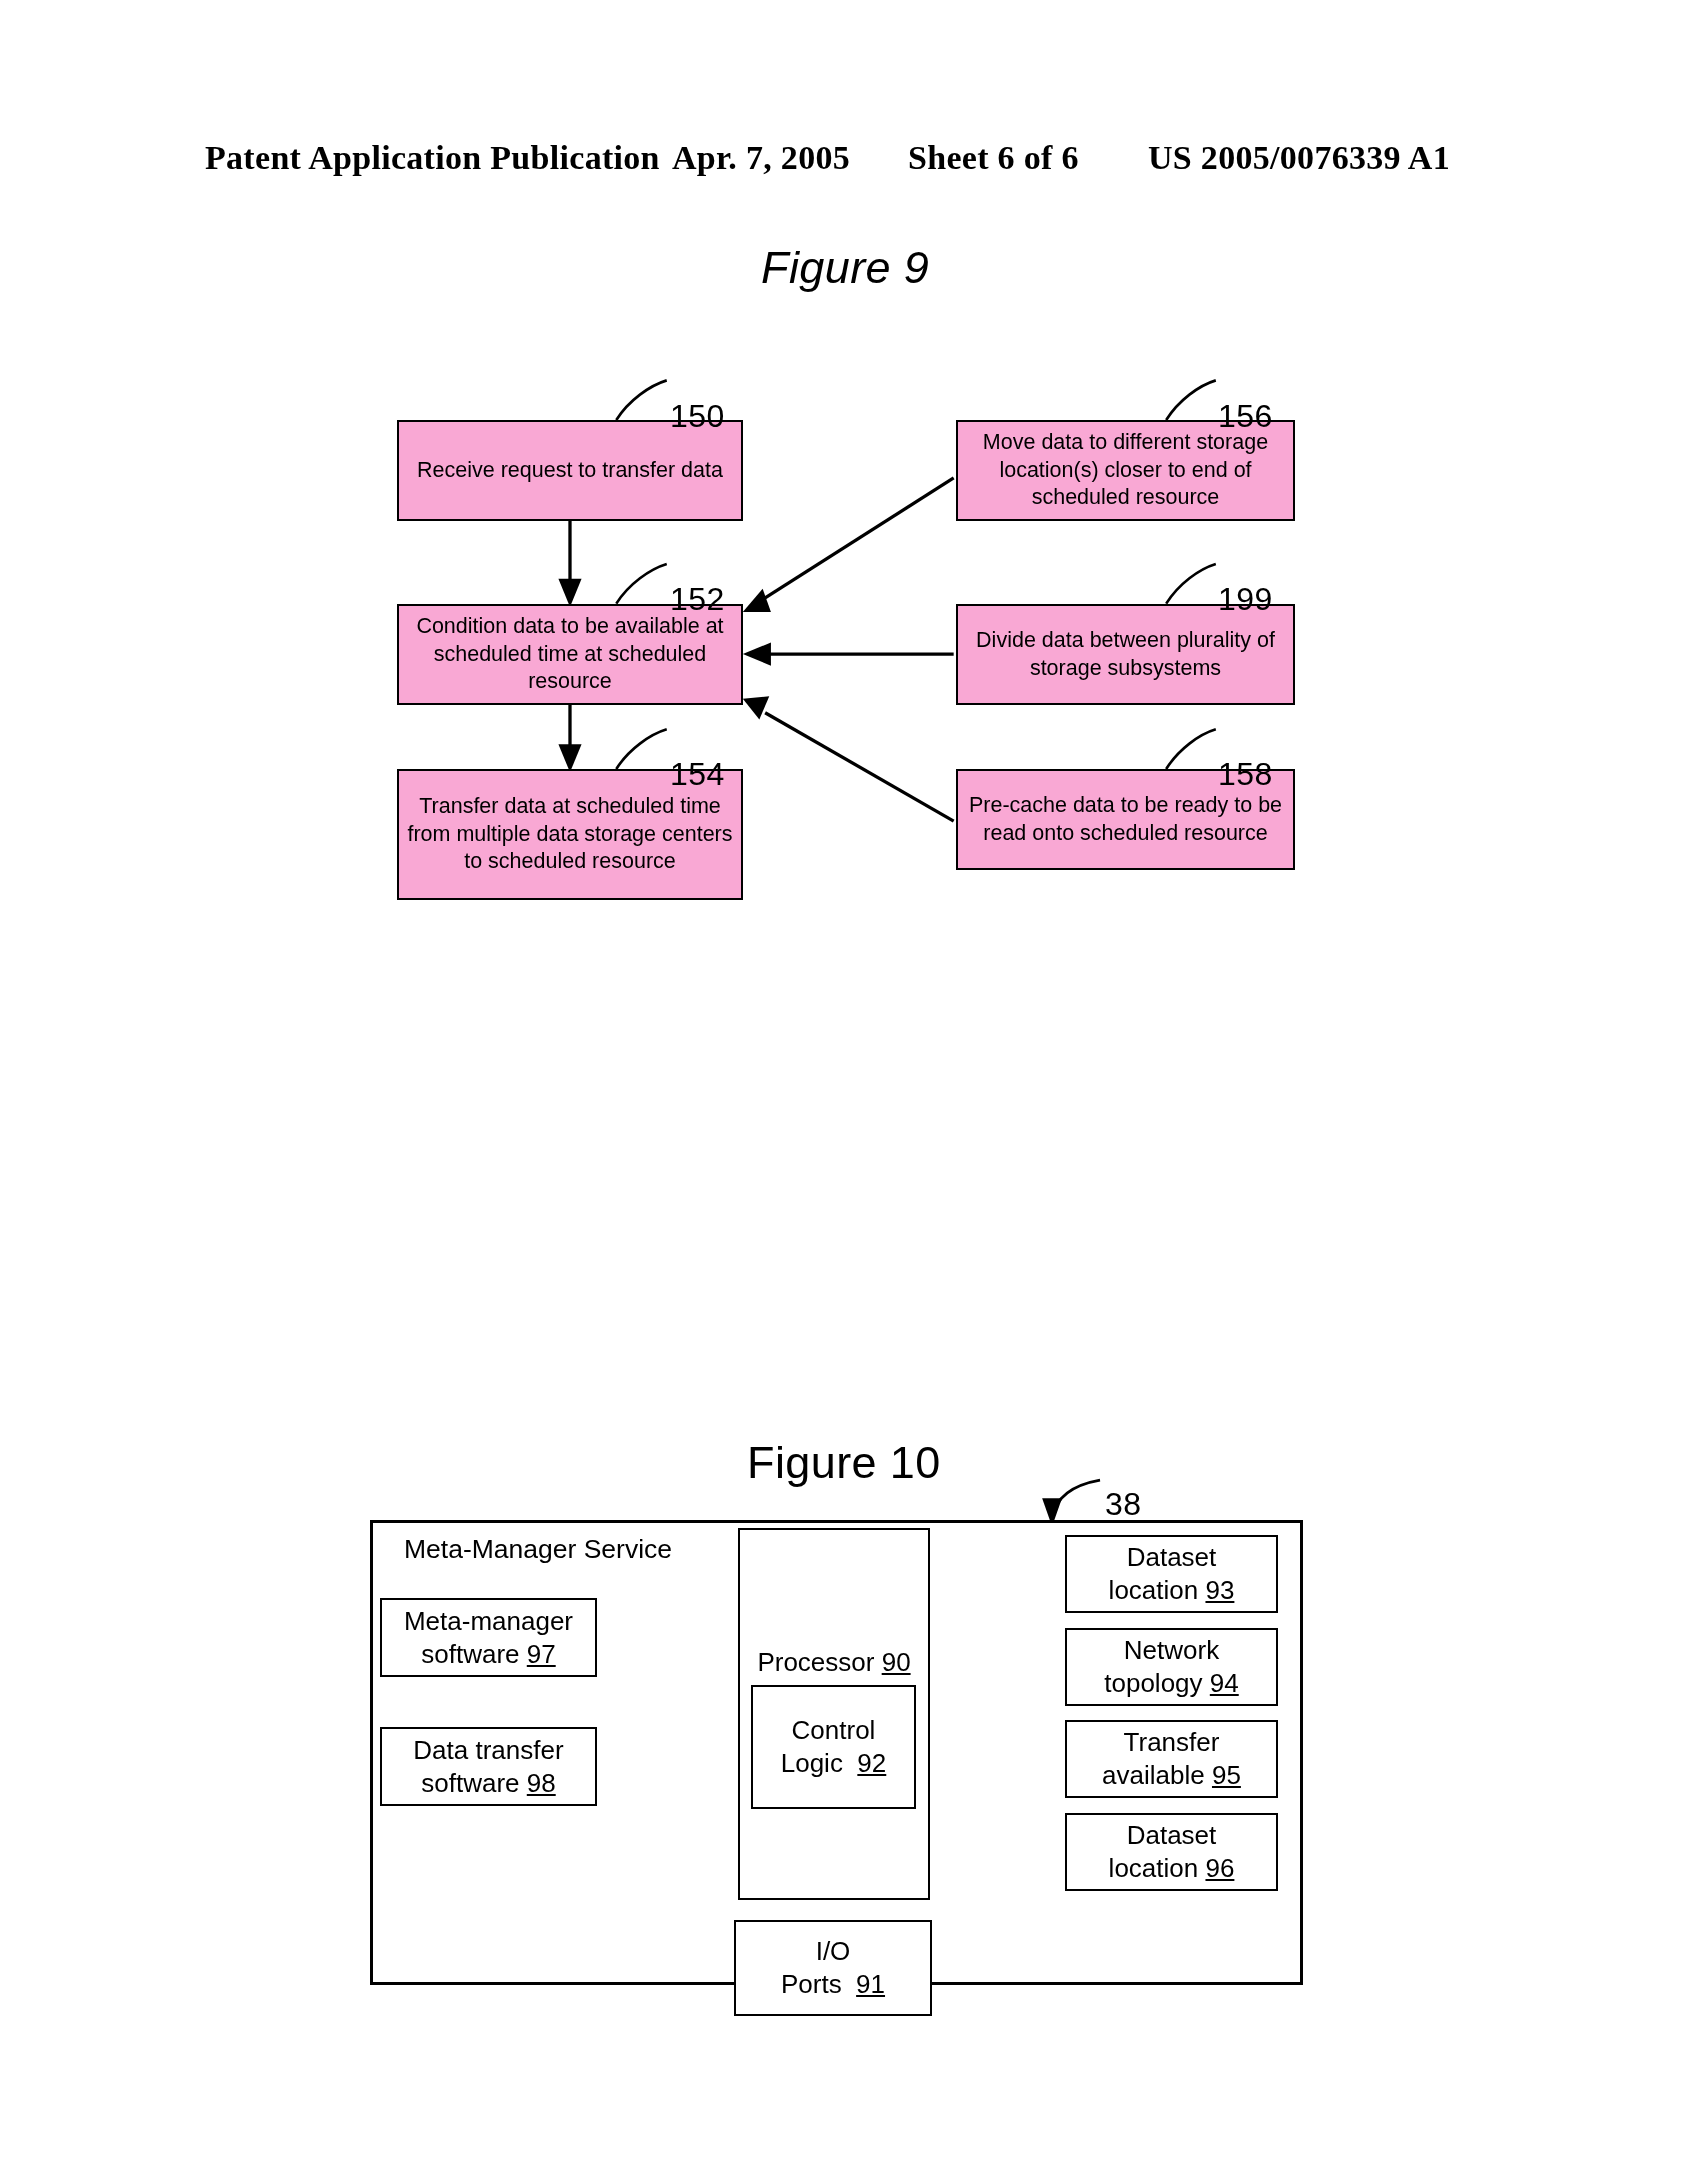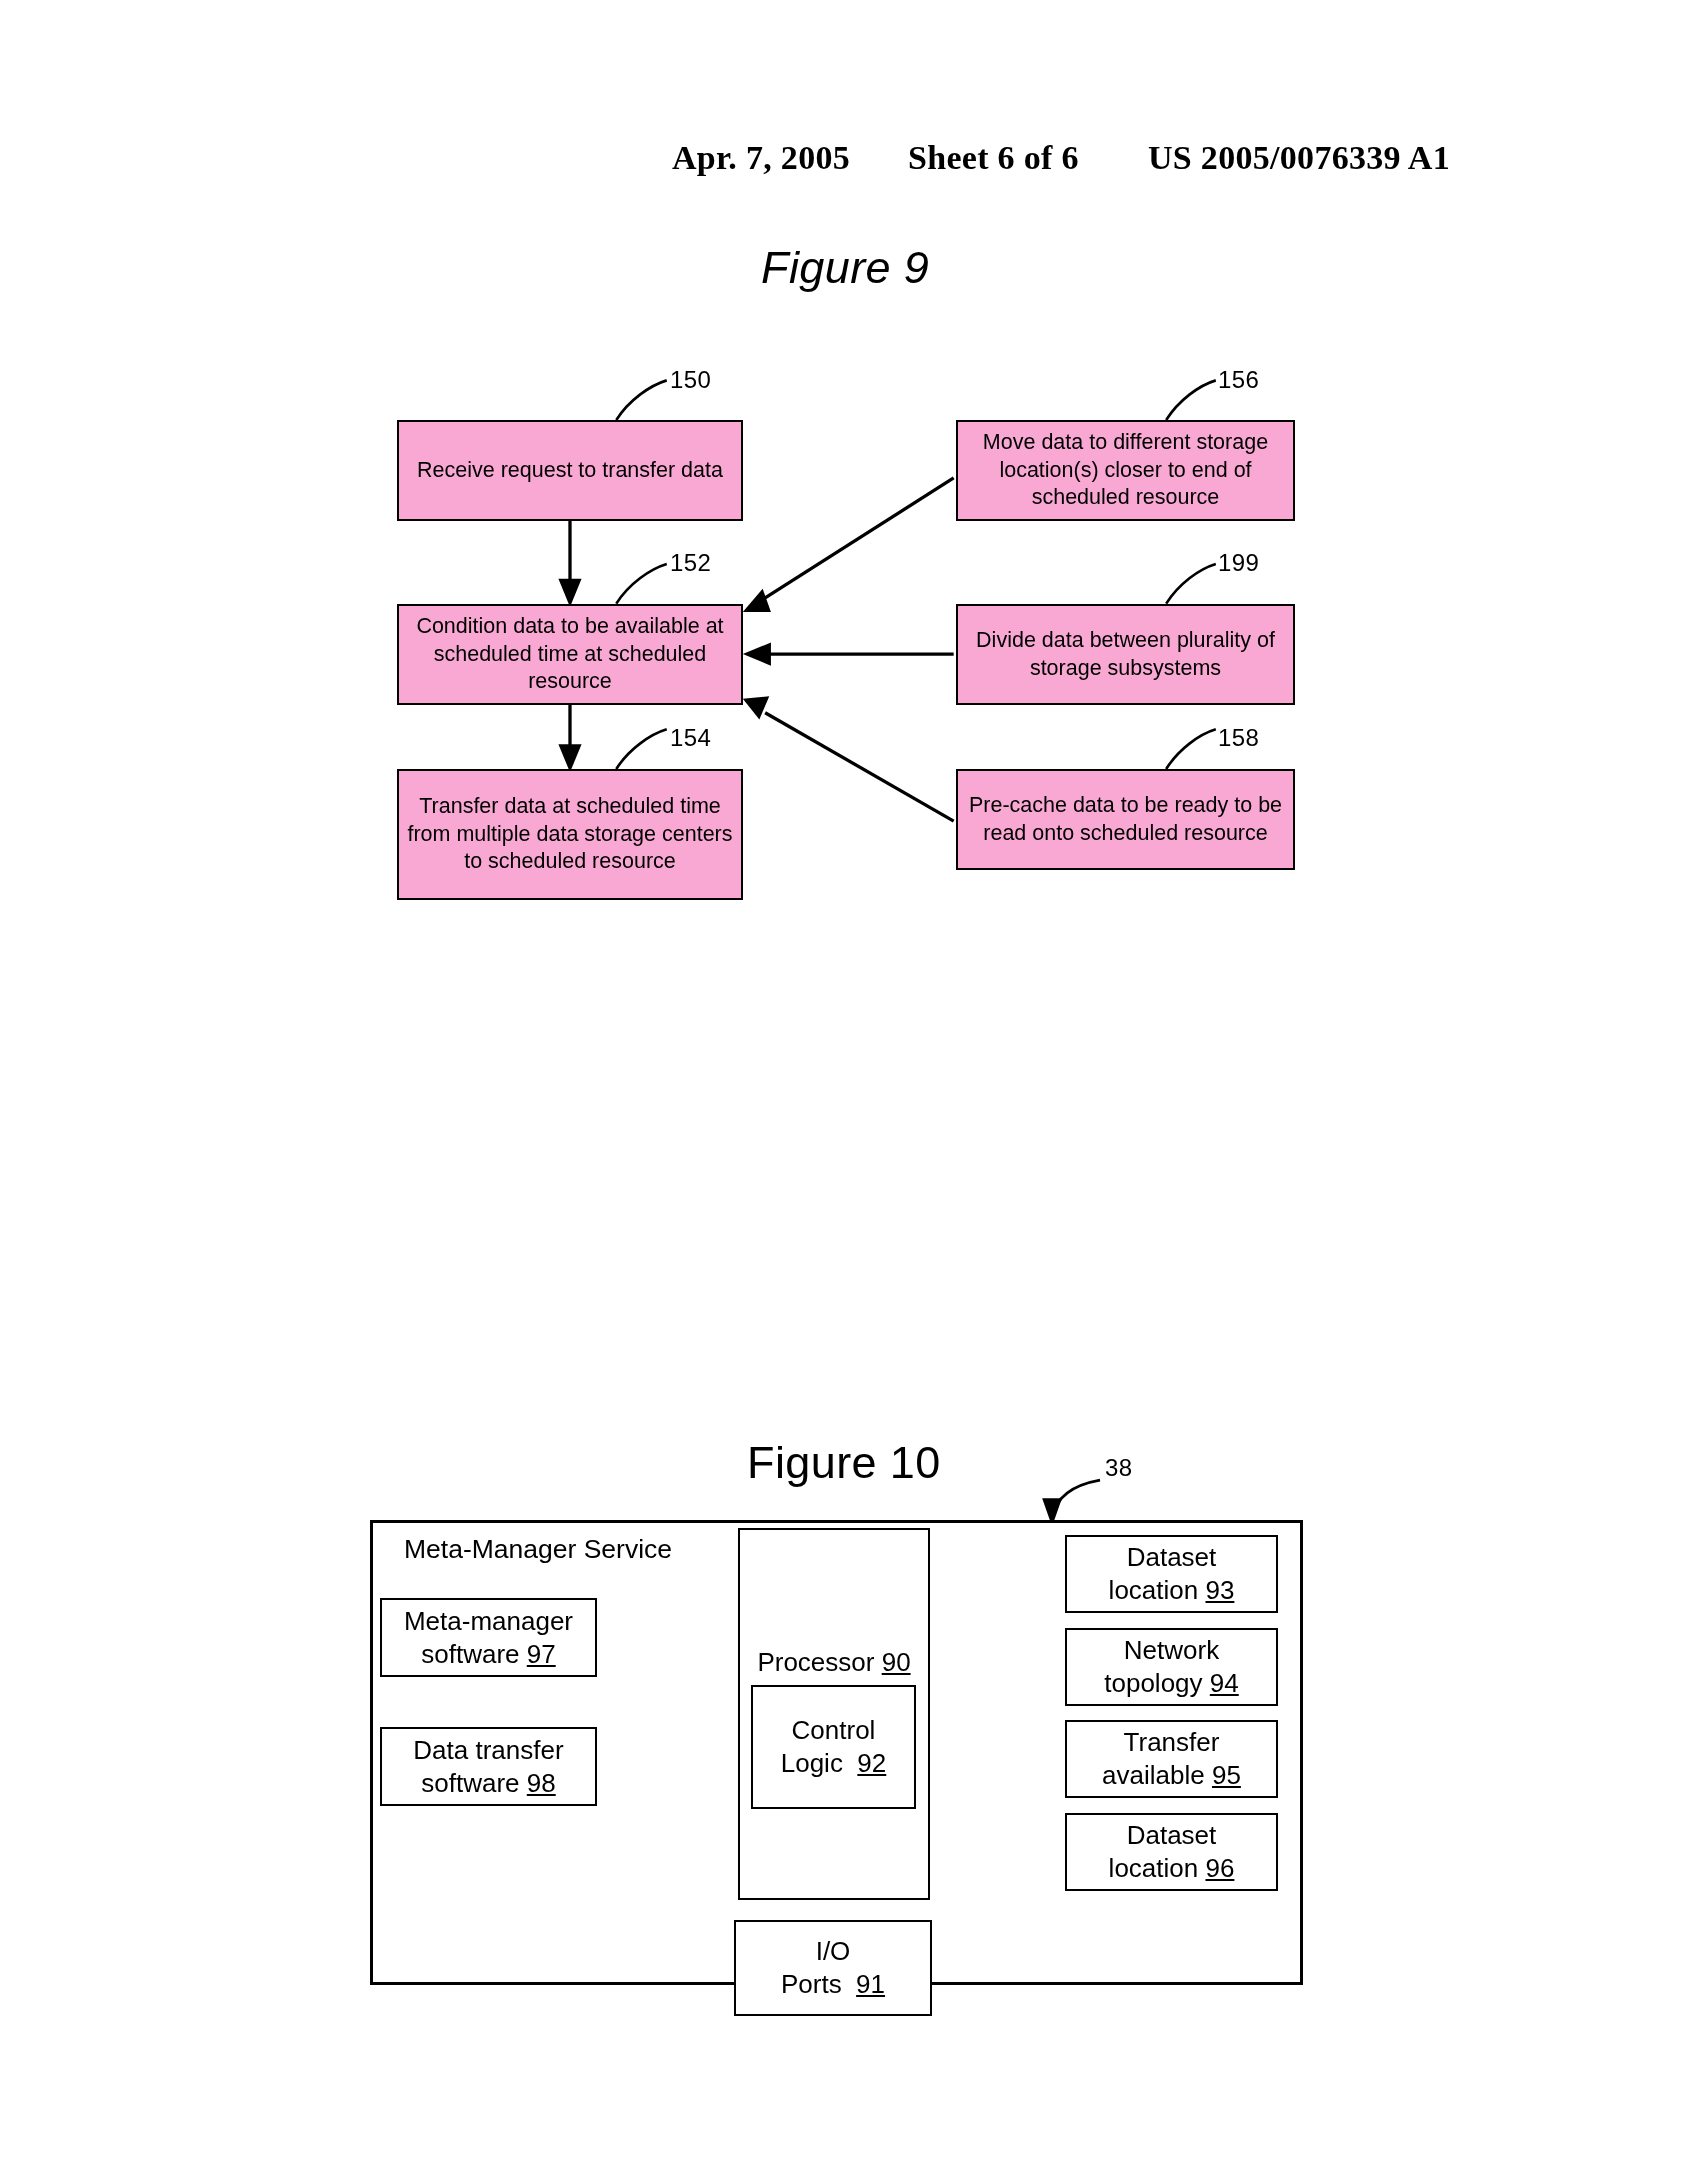--- a/index.html
+++ b/index.html
@@ -72,24 +72,25 @@
   #box154 { left: 397px;  top: 769px;  width: 346px; height: 131px; }
   
   #box156 { left: 956px; top: 420px;  width: 339px; height: 101px; }
   #box157 { left: 956px; top: 604px;  width: 339px; height: 101px; }
   #box158 { left: 956px; top: 769px;  width: 339px; height: 101px; }
 
   
   .refnum {
     position: absolute;
     font-family: "Liberation Sans", sans-serif;
-    font-size: 24px;
+    font-size: 32px;
     letter-spacing: 0.4px;
     white-space: nowrap;
     z-index: 6;
+    margin-top: 32px;
   }
   #ref150 { left: 670px;  top: 366px; }
   #ref152 { left: 670px;  top: 549px; }
   #ref154 { left: 670px;  top: 724px; }
   #ref156 { left: 1218px; top: 366px; }
   #ref157 { left: 1218px; top: 549px; }
   #ref158 { left: 1218px; top: 724px; }
   #ref38  { left: 1105px; top: 1454px; }
 
   
@@ -160,20 +161,21 @@
   #box95  { left: 1065px; top: 1720px; width: 213px; height: 78px; }
   #box96  { left: 1065px; top: 1813px; width: 213px; height: 78px; }
 
   .u { text-decoration: underline; text-underline-offset: 1.7px; }
   .stack { display: block; }
 </style>
 </head>
 <body>
 
 <div class="page-header">
+  <span class="hdr-pub">Patent Application Publication</span>
   <span class="hdr-date">Apr. 7, 2005</span>
   <span class="hdr-sheet">Sheet 6 of 6</span>
   <span class="hdr-num">US 2005/0076339 A1</span>
 </div>
 
 <div class="fig-title" id="fig9-title">Figure 9</div>
 
 <div class="fbox" id="box150">Receive request to transfer data</div>
 <div class="fbox" id="box152">Condition data to be available at scheduled time at scheduled resource</div>
 <div class="fbox" id="box154">Transfer data at scheduled time from multiple data storage centers to scheduled resource</div>

